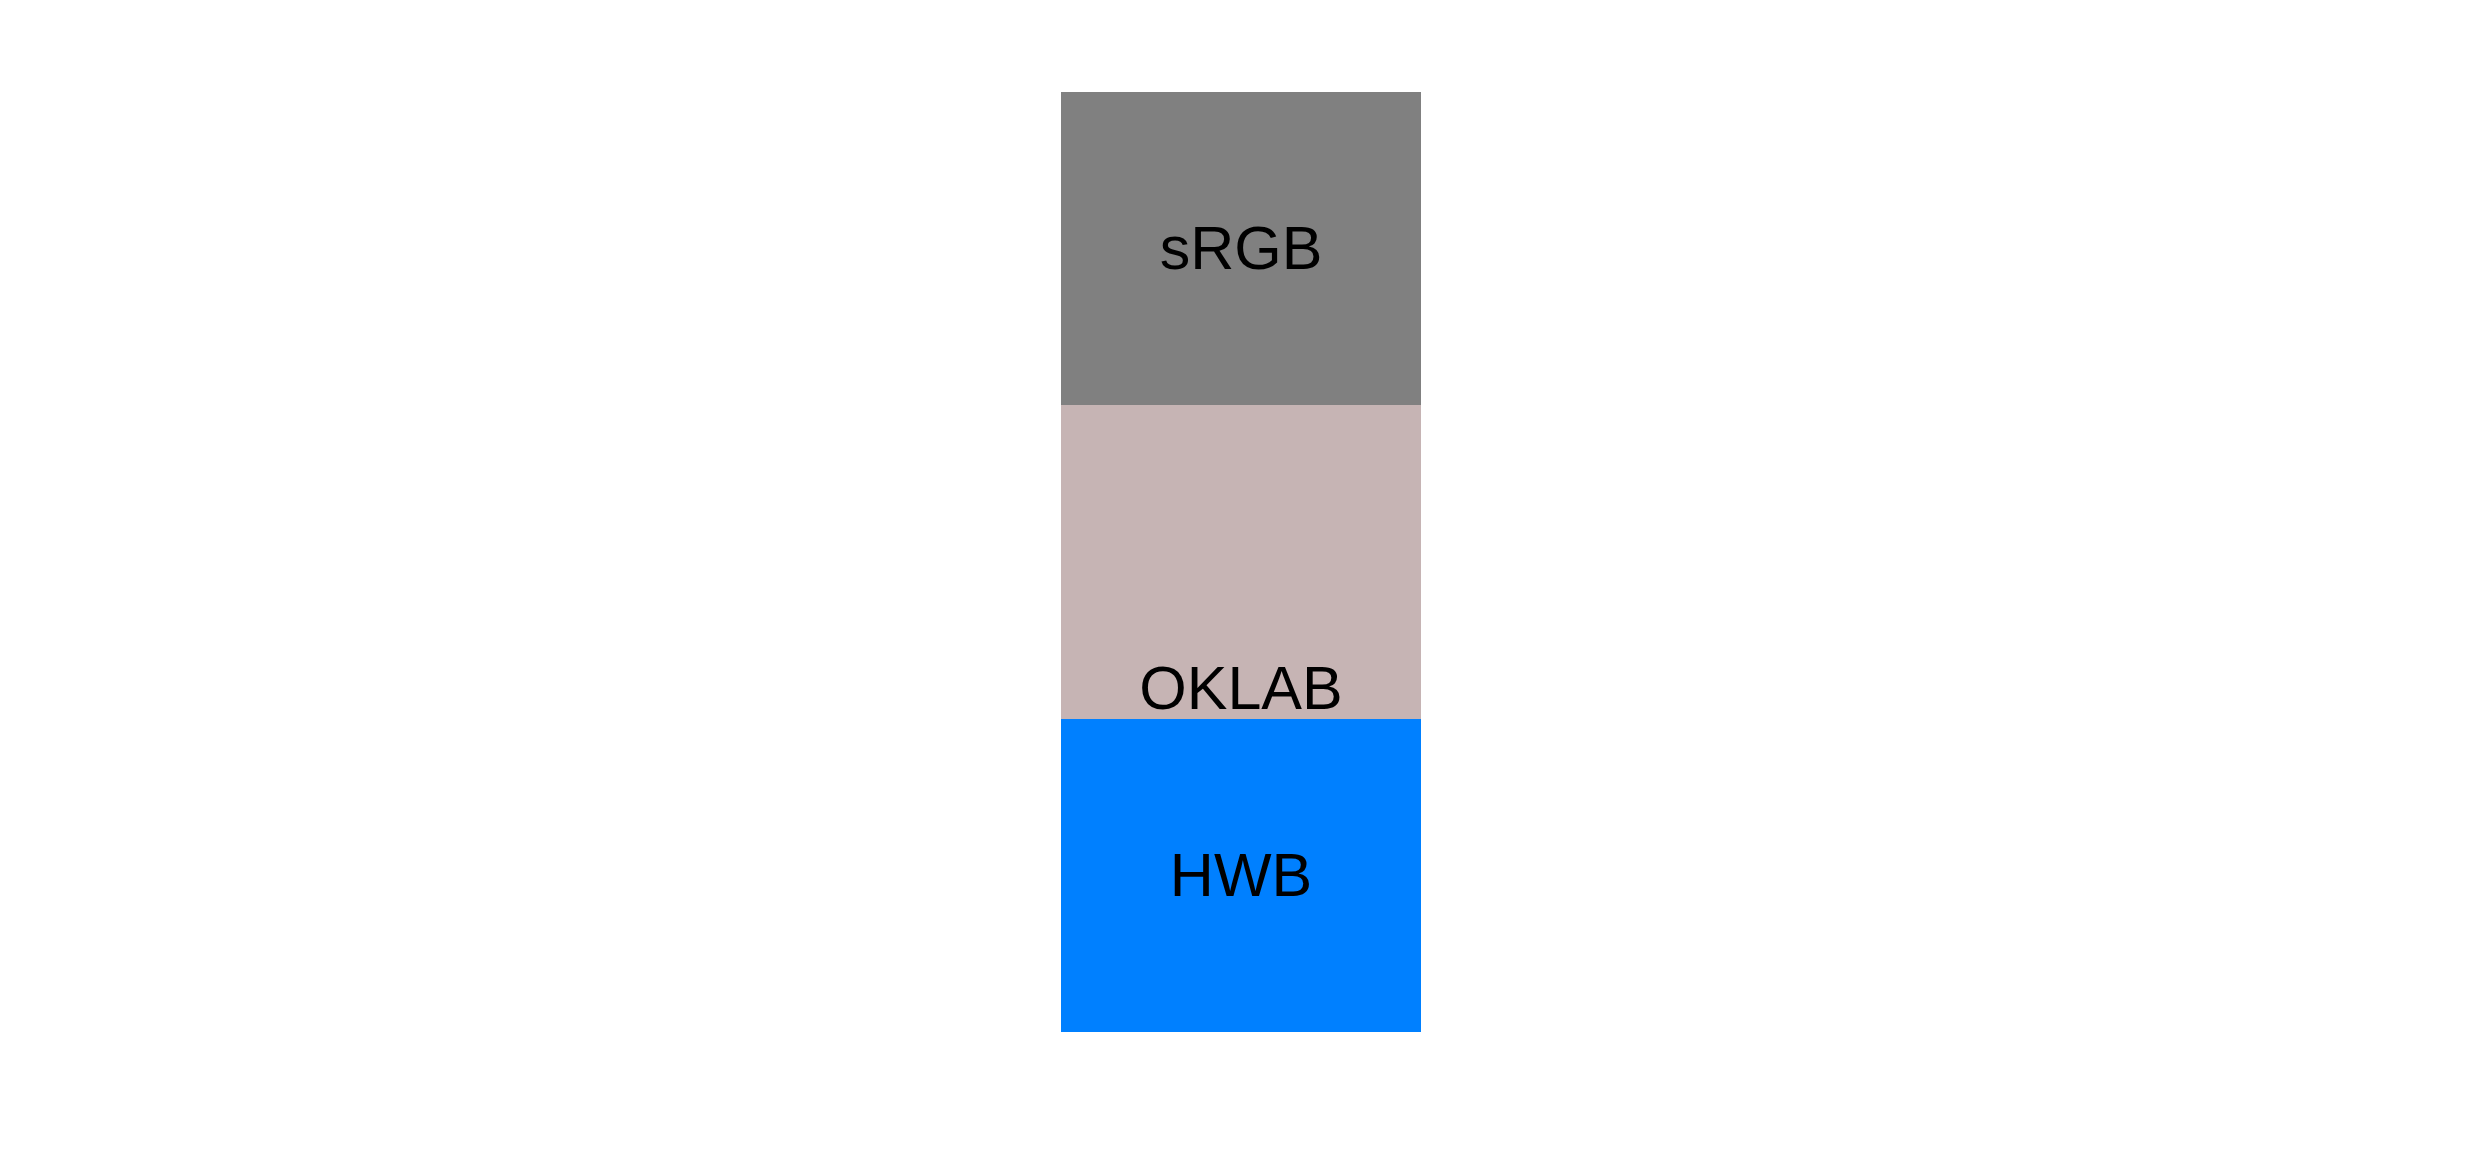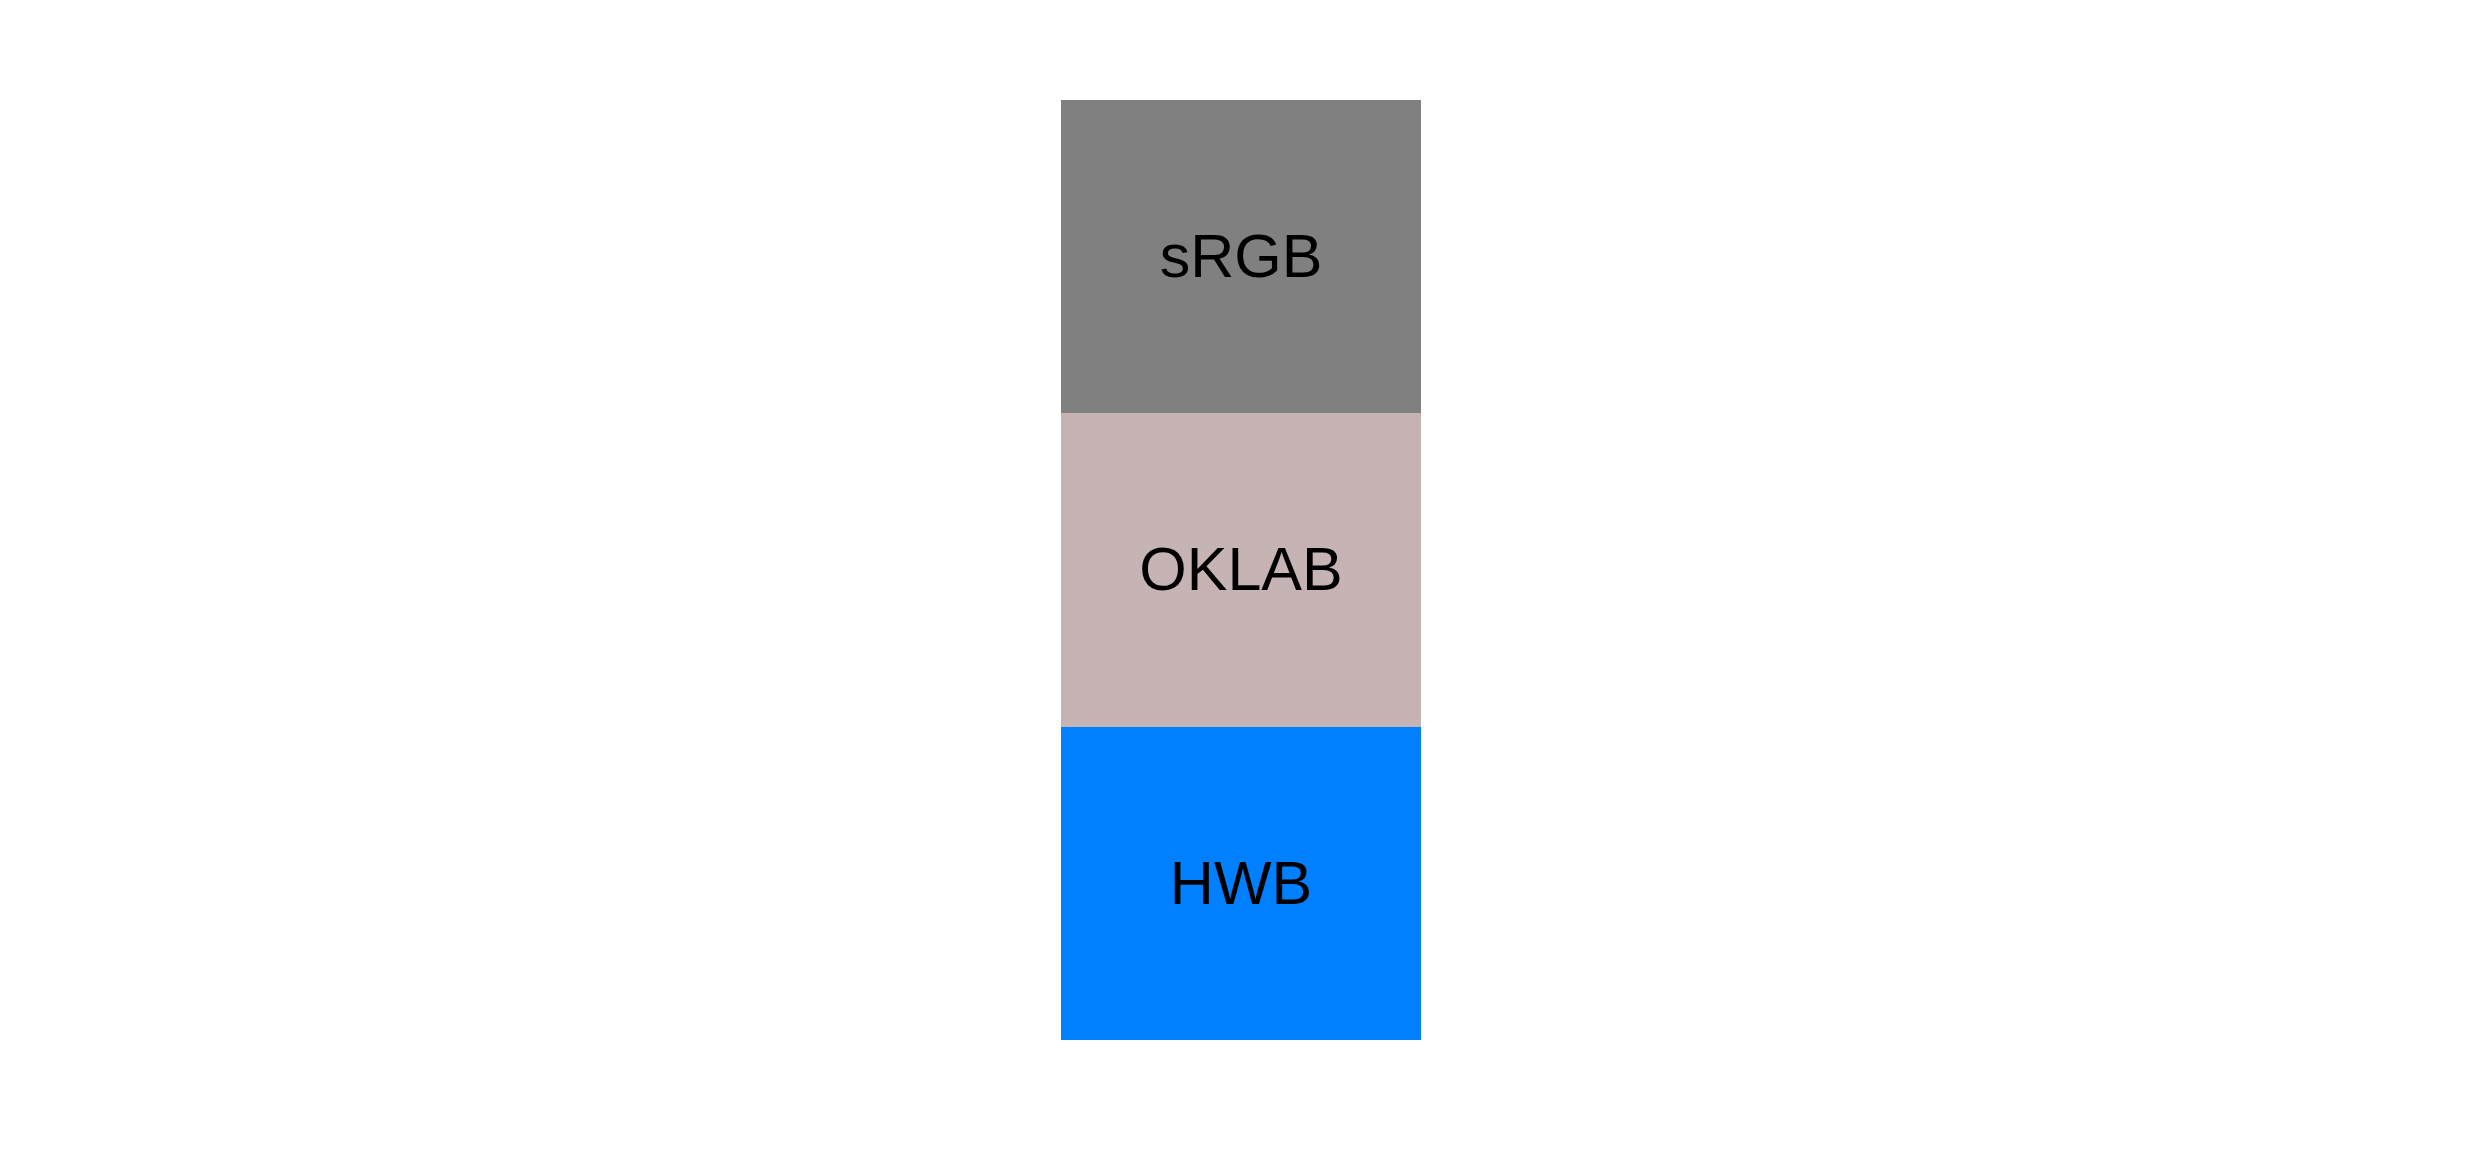--- a/index.html
+++ b/index.html
@@ -10,21 +10,21 @@
     width: 2482px;
     height: 1150px;
     background: #ffffff;
     font-family: "Liberation Sans", sans-serif;
     position: relative;
     overflow: hidden;
   }
   .stack {
     position: absolute;
     left: 1061px;
-    top: 100px;
+    top: 92px;
     width: 360px;
     height: 940px;
     display: flex;
     flex-direction: column;
   }
   .swatch {
     flex: 1 1 0;
     display: flex;
     align-items: center;
     justify-content: center;
@@ -39,21 +39,21 @@
 </style>
 </head>
 <body style="background-color: rgb(255, 255, 255);">
 
 <div class="stack">
 
   <div class="swatch" style="background-color: rgb(128, 128, 128);">
     <span class="swatch-label" style="color: rgb(0, 0, 0);">sRGB</span>
   </div>
 
-  <div class="swatch" style="background-color: rgb(198, 180, 180);">
+  <div class="swatch" style="background-color: rgb(198, 180, 180); align-items: flex-end;">
     <span class="swatch-label" style="color: rgb(0, 0, 0);">OKLAB</span>
   </div>
 
 
   <div class="swatch" style="background-color: rgb(0, 128, 255);">
     <span class="swatch-label" style="color: rgb(0, 0, 0);">HWB</span>
   </div>
 
 </div>
 

